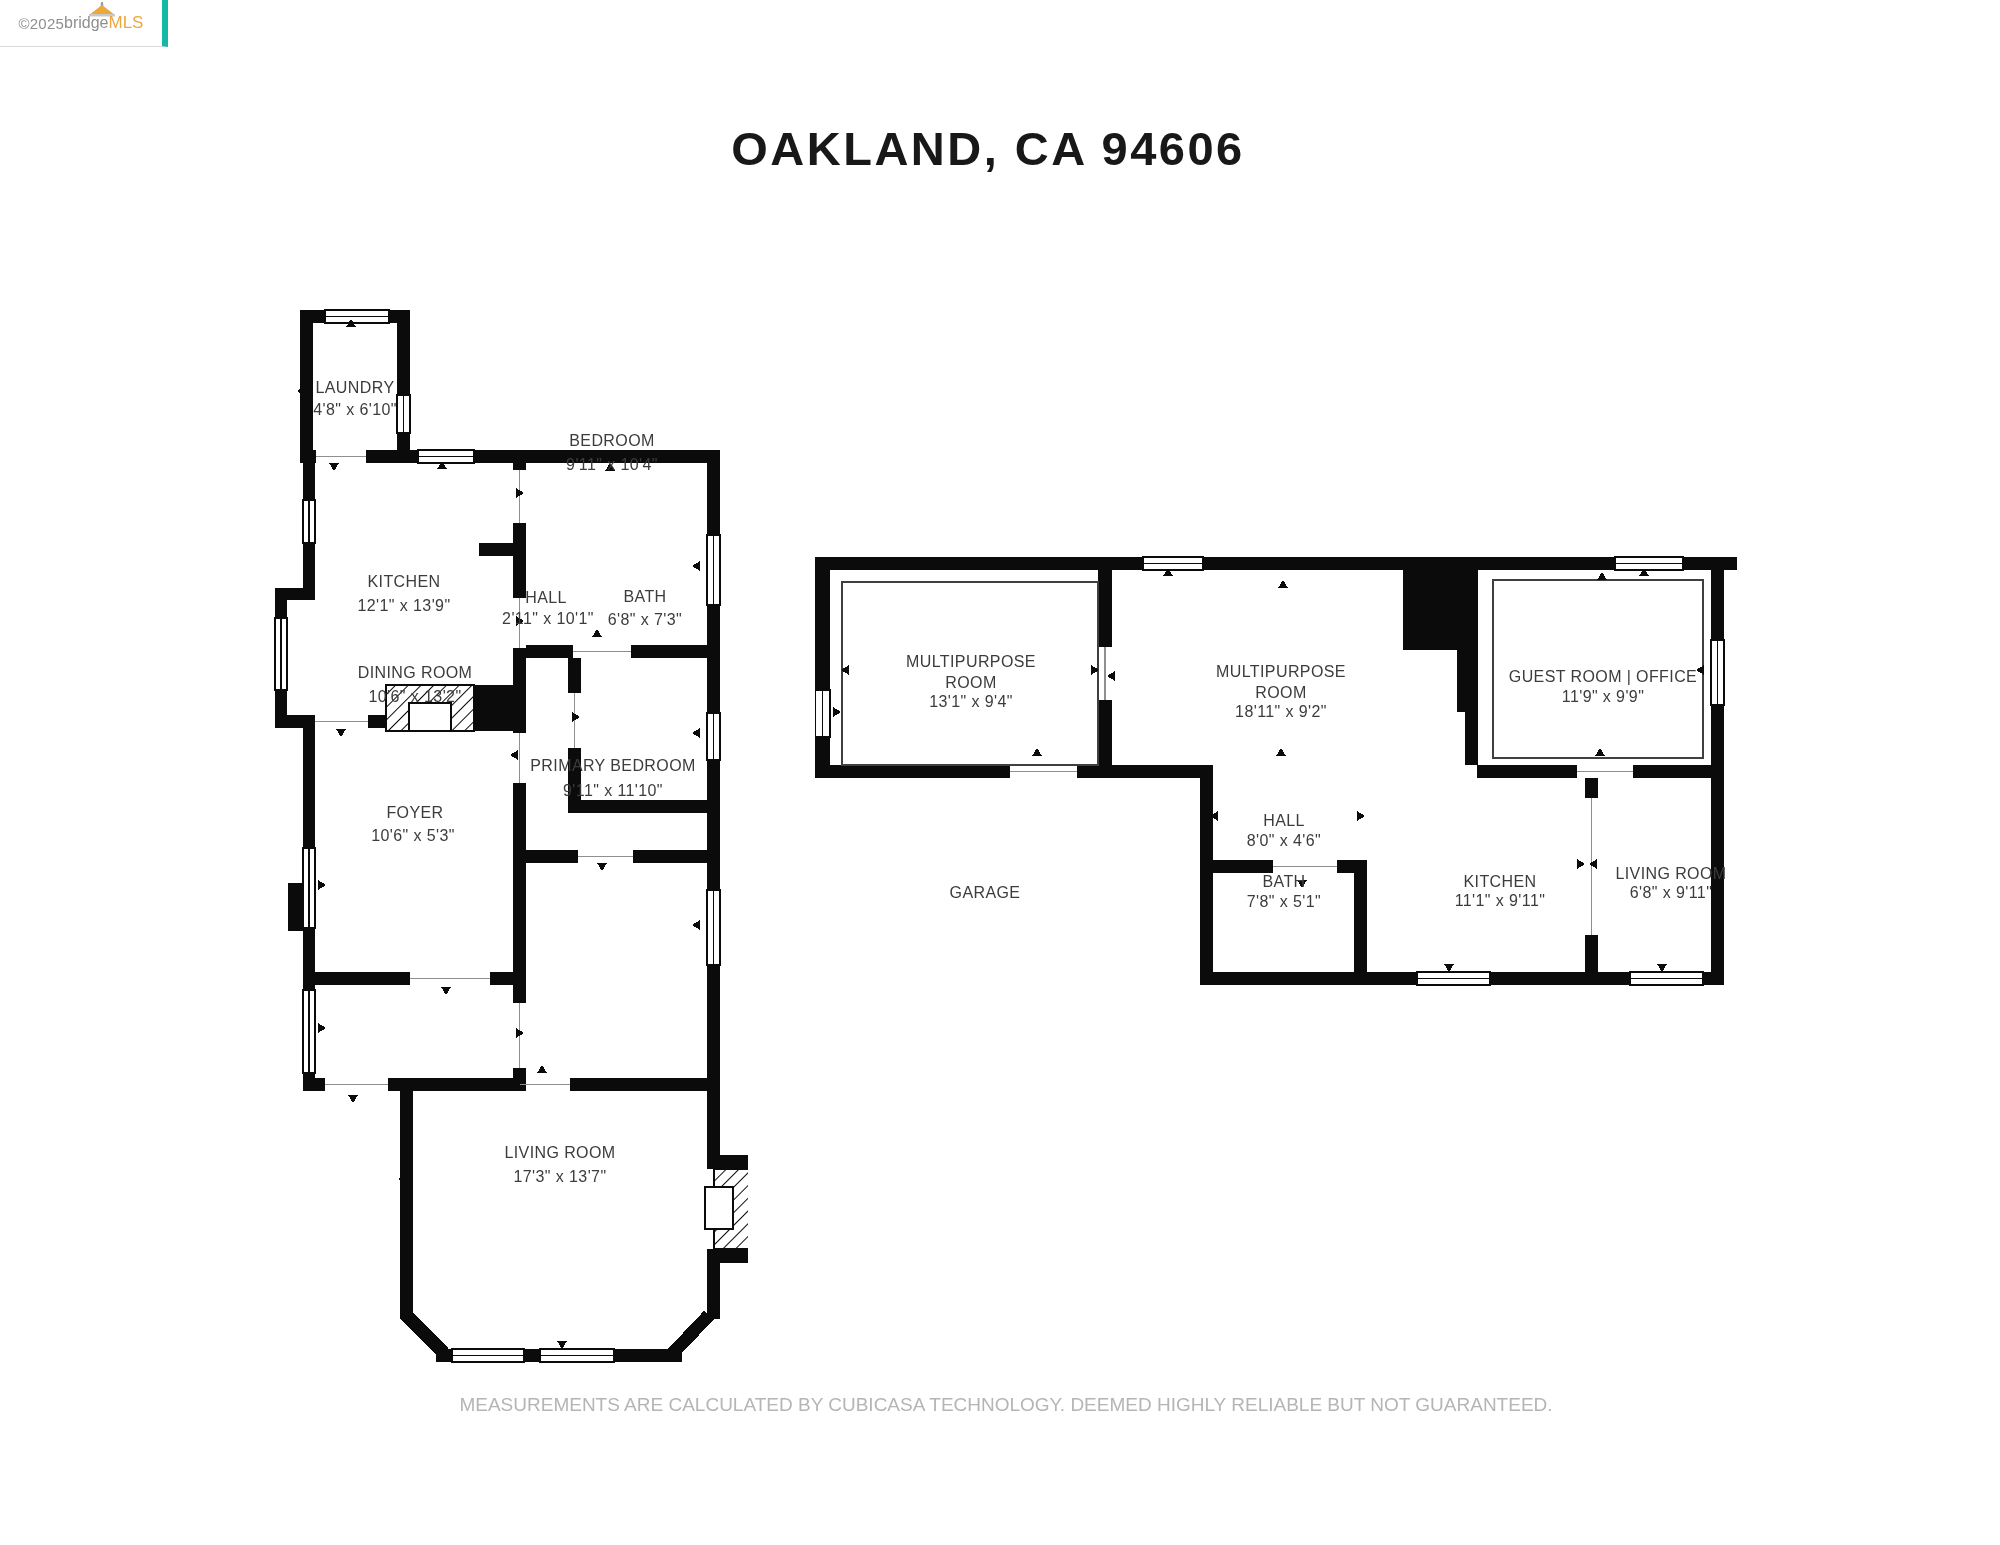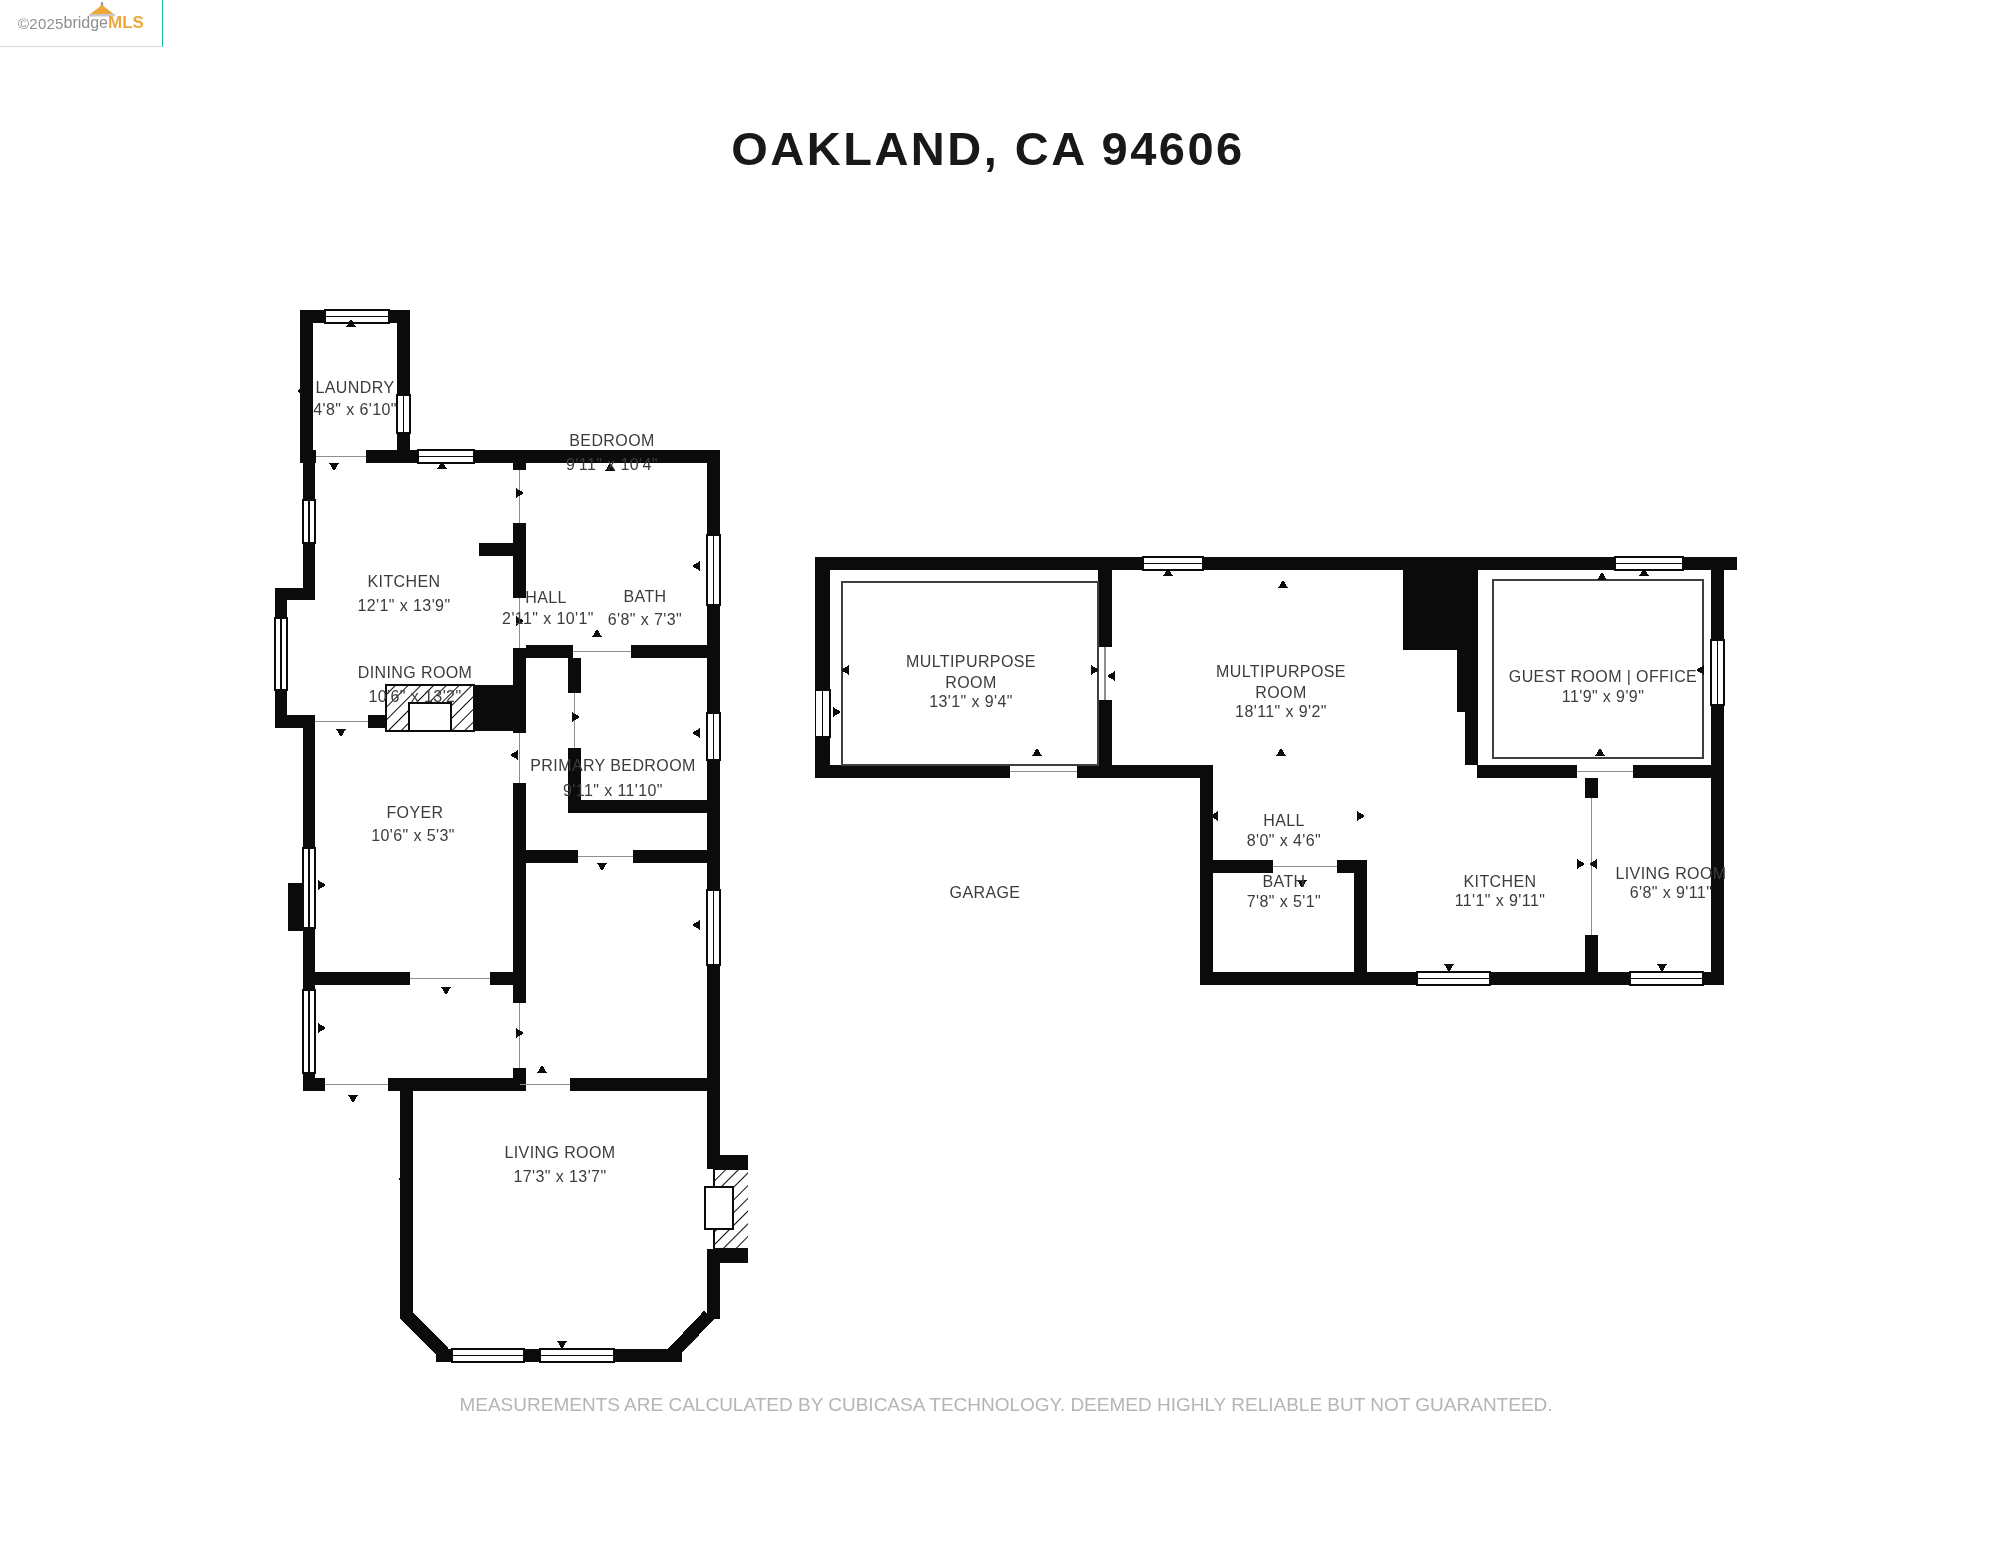--- a/index.html
+++ b/index.html
@@ -1,24 +1,24 @@
 <!DOCTYPE html>
 <html><head>
 <meta charset="utf-8">
 <style>
   html,body{margin:0;padding:0;background:#fff;}
   #canvas{position:relative;width:2000px;height:1545px;background:#ffffff;overflow:hidden;
           font-family:"Liberation Sans", sans-serif;}
   
   #logo{position:absolute;left:0;top:0;width:162px;height:46px;background:#fff;
-        border-right:1px solid #14b8a6;border-bottom:1px solid #d9d9d9;
+        border-right:6px solid #14b8a6;border-bottom:1px solid #d9d9d9;
         display:flex;align-items:center;justify-content:center;white-space:nowrap;}
   #logo .c{font-size:15px;color:#8f8f8f;letter-spacing:.2px;}
   #logo .b{font-size:16px;color:#8f8f8f;text-align:right;}
-  #logo .m{font-size:17px;font-weight:bold;color:#eda83d;position:relative;}
+  #logo .m{font-size:17px;font-weight:normal;color:#eda83d;position:relative;}
   #logo .bridge{position:absolute;left:88px;top:2px;}
   
   #title{position:absolute;left:0;top:122px;width:1976px;text-align:center;
          font-weight:bold;font-size:47px;line-height:54px;color:#181818;letter-spacing:2.5px;}
   
   #footer{position:absolute;left:0;top:1394px;width:2012px;text-align:center;
           font-size:19px;color:#b5b5b5;letter-spacing:0px;}
   
   #plan-left{position:absolute;left:268px;top:303px;}
   #plan-right{position:absolute;left:815px;top:550px;}

